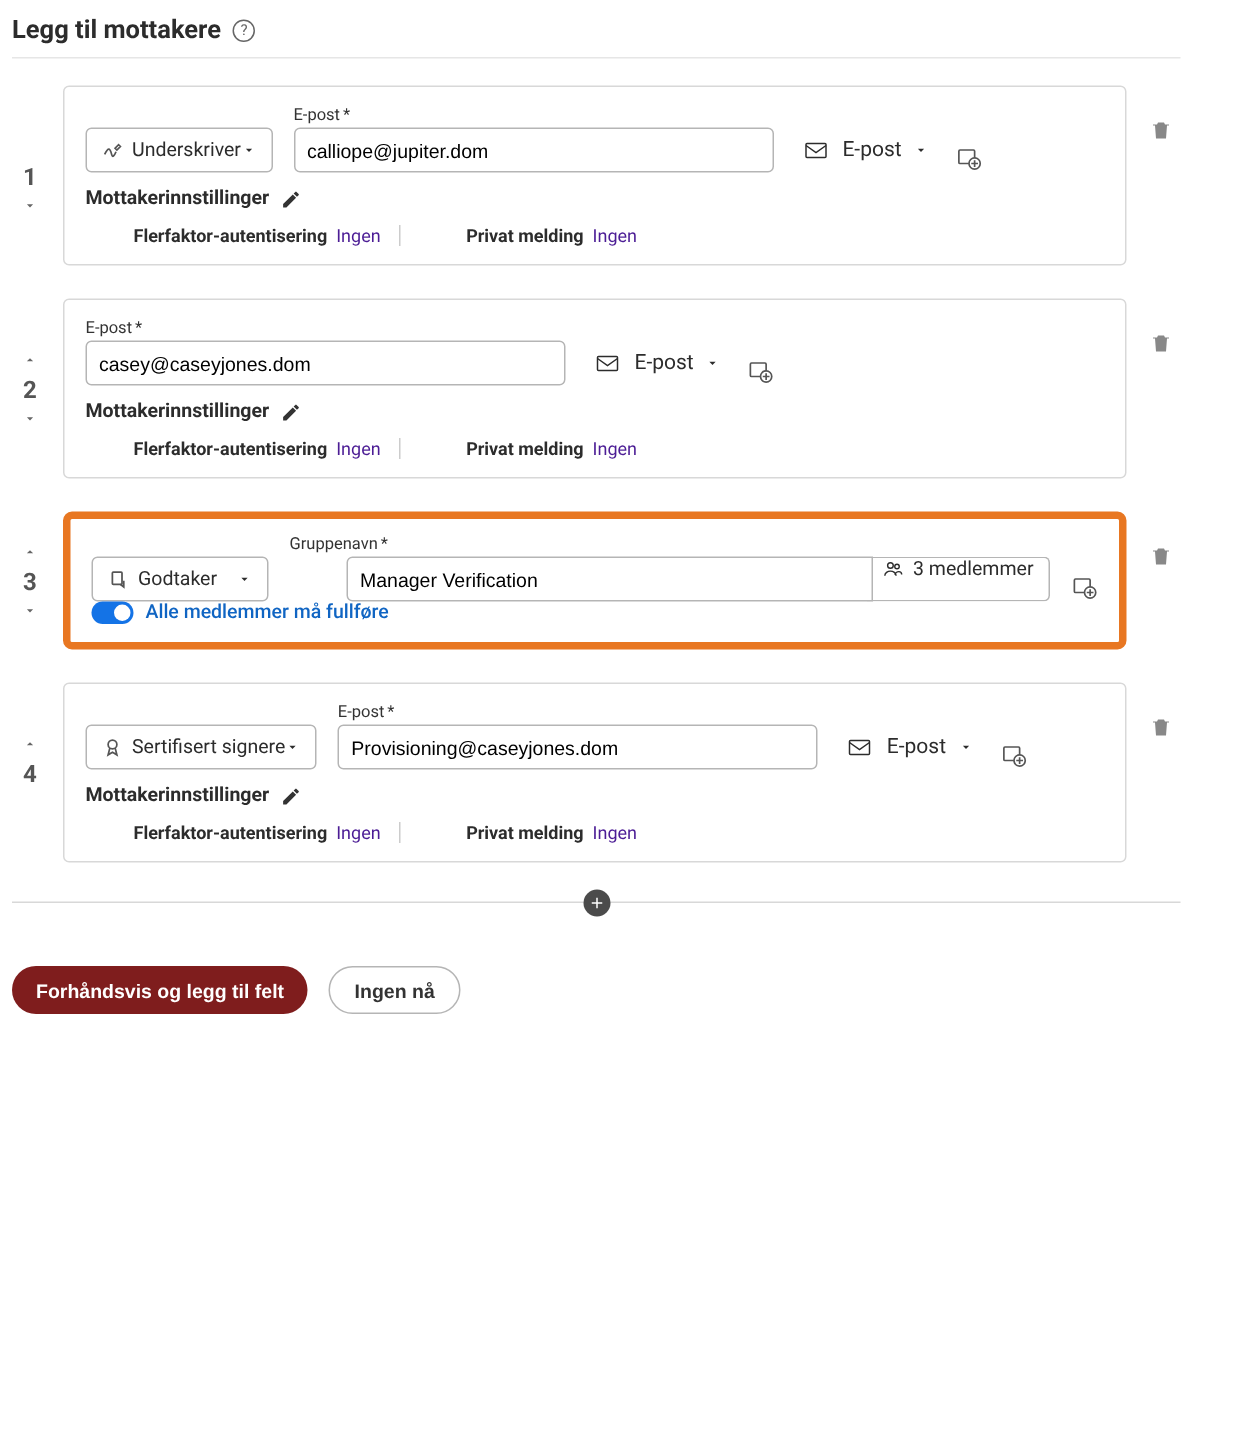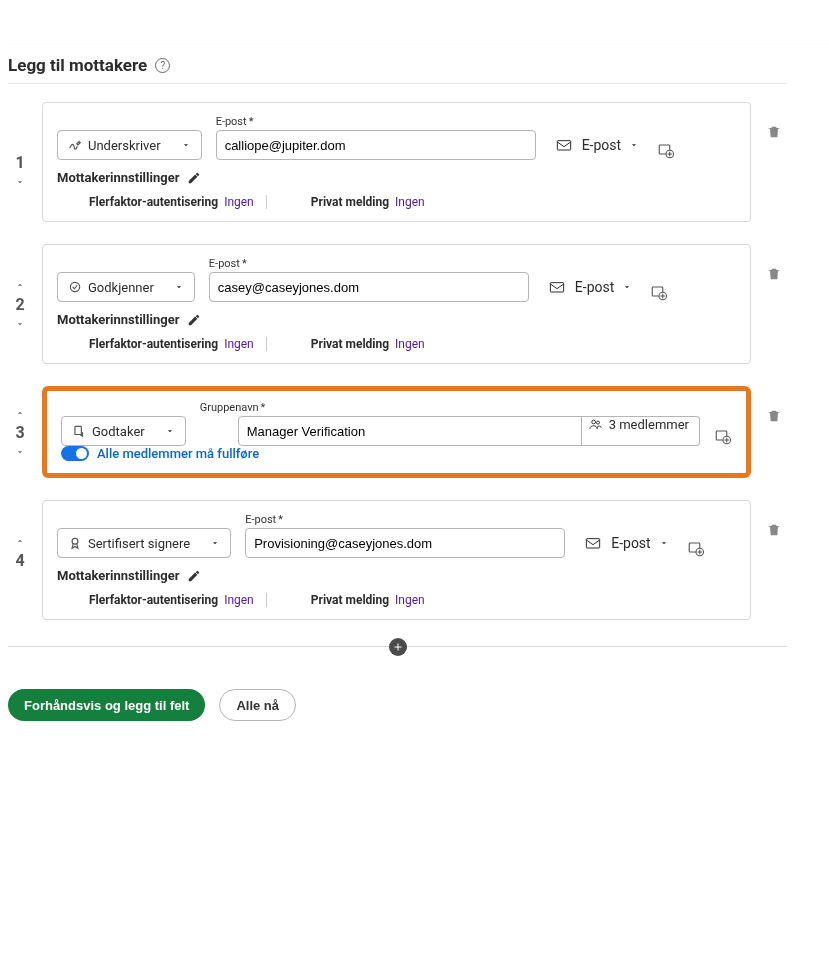--- a/index.html
+++ b/index.html
@@ -1,18 +1,18 @@
 <!DOCTYPE html>
 <html><head>
   <meta charset="utf-8">
   <style>
     * { box-sizing: border-box; margin: 0; padding: 0; }
     body { font-family: -apple-system, BlinkMacSystemFont, "Segoe UI", Roboto, Arial, sans-serif; font-size: 13px; color: #2c2c2c; background: #fff; }
     .page { width: 795px; padding: 10px 8px 30px 8px; position: relative; }
-    .shadow-wrap { box-shadow: 4px 6px 8px rgba(0,0,0,0.25); padding-bottom: 60px; margin-top: 45px; }
+    .shadow-wrap { box-shadow: 4px 6px 8px rgba(0,0,0,0.25); padding-bottom: 60px; }
 
     .header { display: flex; align-items: center; gap: 8px; padding-bottom: 8px; border-bottom: 1px solid #e6e6e6; }
     .header h2 { font-size: 17px; font-weight: 700; }
     .help-icon { width: 15px; height: 15px; border: 1px solid #666; border-radius: 50%; display: inline-flex; align-items: center; justify-content: center; font-size: 10px; color: #666; cursor: pointer; }
 
     .highlight-bar { background: #ffec00; display: inline-flex; align-items: center; padding: 4px 10px 4px 4px; margin-top: 12px; font-size: 12px; font-weight: 600; gap: 6px;}
     .cbx { width: 15px; height: 15px; background: #107a3e; display: inline-flex; align-items: center; justify-content: center; }
     .cbx svg { fill: #fff; }
 
     .recipients { margin-top: 18px; display: flex; flex-direction: column; gap: 22px; }
@@ -23,21 +23,21 @@
     .arrow-btn.hidden { visibility: hidden; }
 
     .card { flex: 1; border: 1px solid #d8d8d8; border-radius: 4px; background: #fff; padding: 12px 14px 12px 14px; display: flex; flex-direction: column; gap: 10px; }
     .card.highlighted-wrap { padding: 0; border: none; }
     .highlight-border { border: 5px solid #e87722; border-radius: 6px; padding: 10px 14px 12px 14px;}
 
     .trash-col { width: 26px; display: flex; align-items: flex-start; padding-top: 22px; justify-content: center; }
     .trash-btn { color: #888; cursor: pointer; }
 
     .row-top { display: flex; align-items: flex-end; gap: 14px; flex-wrap: nowrap; }
-    .role-select { display:inline-flex; align-items:center; gap:20px; border: 1px solid #b5b5b5; border-radius: 4px; padding: 5px 10px; height: 30px; background: #fff; cursor: pointer; min-width: 118px; justify-content: space-between;}
+    .role-select { display:inline-flex; align-items:center; gap:0; border: 1px solid #b5b5b5; border-radius: 4px; padding: 5px 10px; height: 30px; background: #fff; cursor: pointer; min-width: 118px; justify-content: space-between;}
     .role-left { display:inline-flex; align-items:center; gap:6px; }
     .role-icon { width:14px; height:14px; color:#555; display:inline-flex; }
 
     .field-block { display:flex; flex-direction:column; gap:2px; flex:1; }
     .field-label { font-size: 11px; color: #333; display:flex; gap:2px; }
     .req { color:#333; }
     .text-input { width: 100%; border: 1px solid #b5b5b5; border-radius: 4px; height: 30px; padding: 4px 8px; font-size: 13px; }
 
     .delivery-btn { display:inline-flex; align-items:center; gap:8px; height:30px; padding: 0 4px; cursor:pointer; }
     .delivery-btn .envelope { width:20px; height:14px; display:inline-flex; }
@@ -59,21 +59,21 @@
     .meta-row { display:flex; align-items:center; gap:12px; font-size:12px; }
     .meta-item { display:flex; gap:6px;padding-left:32px; }
     .meta-label { font-weight:700; }
     .meta-val { color:#4c1d95; }
     .meta-sep { width:1px; height:14px; background:#ccc; }
 
     .add-divider { position:relative; margin: 26px 0 24px 0; border-top: 1px solid #d8d8d8; display:flex; justify-content:center; }
     .add-btn { position:relative; top:-9px; width:18px; height:18px; border-radius:50%; background:#4b4b4b; color:#fff; display:flex; align-items:center; justify-content:center; cursor:pointer; font-size:14px; }
 
     .footer-btns { display:flex; gap:14px; }
-    .btn-primary { background:#15803d; color:#fff; border:none; border-radius:16px; height:32px; padding: 0 16px; font-weight:700; font-size:13px; cursor:pointer; }
+    .btn-primary { background:#7f1d1d; color:#fff; border:none; border-radius:16px; height:32px; padding: 0 16px; font-weight:700; font-size:13px; cursor:pointer; }
     .btn-secondary { background:#fff; color:#333; border:1px solid #b5b5b5; border-radius:16px; height:32px; padding:0 16px; font-weight:600; font-size:13px; cursor:pointer; }
 
     svg { display:block; }
     .chev { width:10px; height:10px; }
   </style>
 </head>
 <body>
 
 <div class="shadow-wrap">
 <div class="page">
@@ -178,34 +178,20 @@
             </div>
             <div class="order-num">2</div>
             <div class="arrow-btn ">
               <svg class="chev" viewBox="0 0 24 24" style="transform:rotate(0deg)">
                 <path fill="currentColor" d="M7 10l5 5 5-5z"></path>
               </svg>
             </div>
           </div>
           <div class="card">
             <div class="row-top">
-              <div class="role-select">
-                <span class="role-left">
-                  <span class="role-icon">
-                    <svg viewBox="0 0 24 24" width="14" height="14">
-                      <circle cx="12" cy="12" r="8" fill="none" stroke="currentColor" stroke-width="2"></circle>
-                      <path fill="none" stroke="currentColor" stroke-width="2" d="M8 12l3 3 5-6"></path>
-                    </svg>
-                  </span>
-                  <span>Godkjenner</span>
-                </span>
-                <svg class="chev" viewBox="0 0 24 24" style="transform:rotate(0deg)">
-                  <path fill="currentColor" d="M7 10l5 5 5-5z"></path>
-                </svg>
-              </div>
               <div class="field-block" style="max-width: 320px;">
                 <div class="field-label">
                   <span>E-post</span>
                   <span class="req">*</span>
                 </div>
                 <input class="text-input" value="casey@caseyjones.dom" style="">
               </div>
               <div class="delivery-btn">
                 <span class="envelope">
                   <svg viewBox="0 0 24 24" width="22" height="16">
@@ -416,17 +402,17 @@
   <div class="add-divider">
     <div class="add-btn">
       <svg width="12" height="12" viewBox="0 0 24 24" fill="#fff">
             <path d="M19 13h-6v6h-2v-6H5v-2h6V5h2v6h6v2z"></path>
           </svg>
     </div>
   </div>
 
   <div class="footer-btns">
     <button class="btn-primary">Forhåndsvis og legg til felt</button>
-    <button class="btn-secondary">Alle nå</button>
+    <button class="btn-secondary">Ingen nå</button>
   </div>
 
 </div>
 </div>
 
 </body></html>

